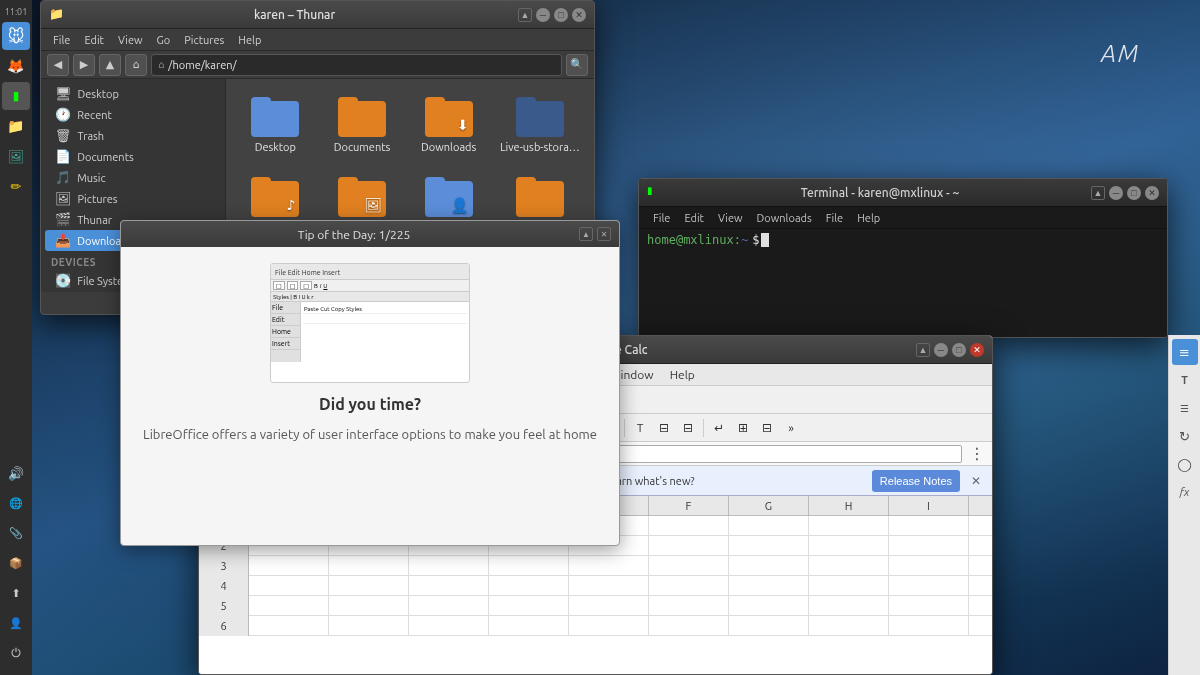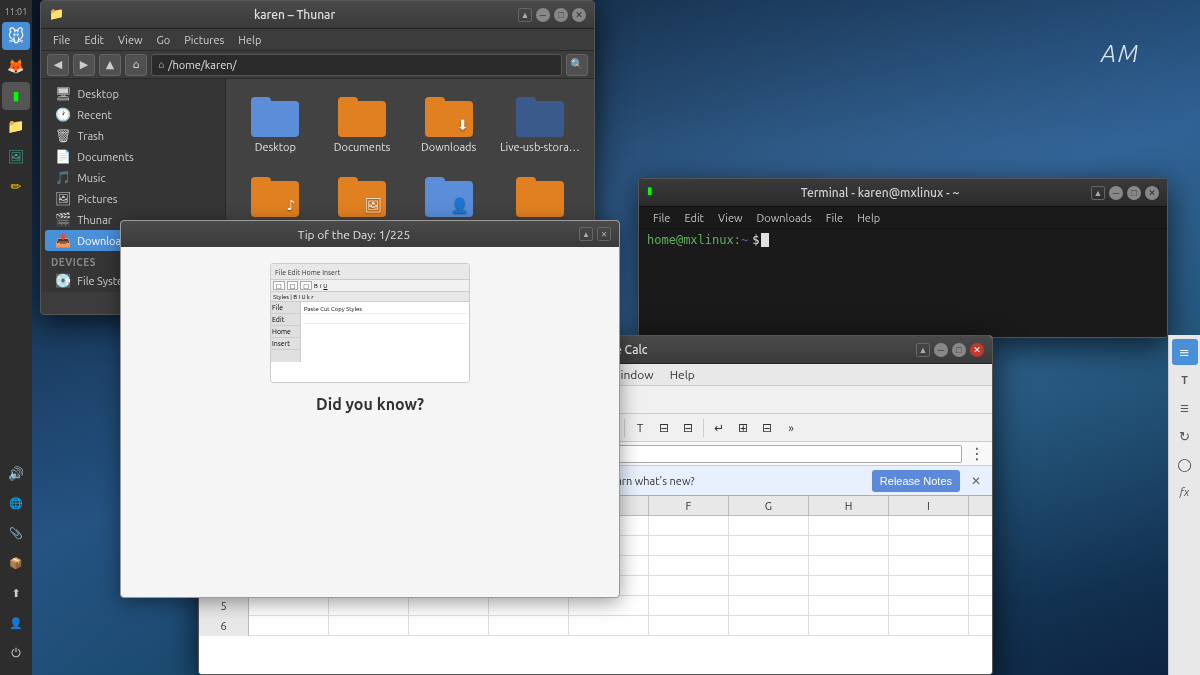--- a/index.html
+++ b/index.html
@@ -603,21 +603,21 @@
       border: 2px solid #4a90d9;
       background: #e8f0fe;
     }
 
     
     .tip-dialog {
       position: absolute;
       left: 120px;
       top: 220px;
       width: 500px;
-      height: 378px;
+      height: 326px;
       background: #f5f5f5;
       border: 1px solid #999;
       border-radius: 4px;
       box-shadow: 0 4px 20px rgba(0,0,0,0.4);
       z-index: 200;
       overflow: hidden;
     }
     .tip-titlebar {
       height: 26px;
       background: linear-gradient(180deg, #4a4a4a, #3a3a3a);
@@ -1166,15 +1166,16 @@
           <div style="height:12px; border-bottom:1px solid #ccc; padding:1px;">Insert</div>
         </div>
         <div style="flex:1; padding:2px; font-size:6px;">
           <div style="height:10px; border-bottom:1px solid #eee; display:flex; align-items:center; padding:1px; font-size:6px;">
             <span>Paste</span>&nbsp;<span>Cut</span>&nbsp;<span>Copy</span>&nbsp;<span>Styles</span>
           </div>
           <div style="height:10px; border-bottom:1px solid #eee; display:flex; align-items:center; padding:1px; font-size:6px;"></div>
         </div>
       </div>
     </div>
-    <div class="tip-heading">Did you know?</div>
+    <div class="tip-heading">Did you time?</div>
+    <div class="tip-text">LibreOffice offers a variety of user interface options to make you feel at home</div>
   </div>
 </div>
 
 </body></html>

